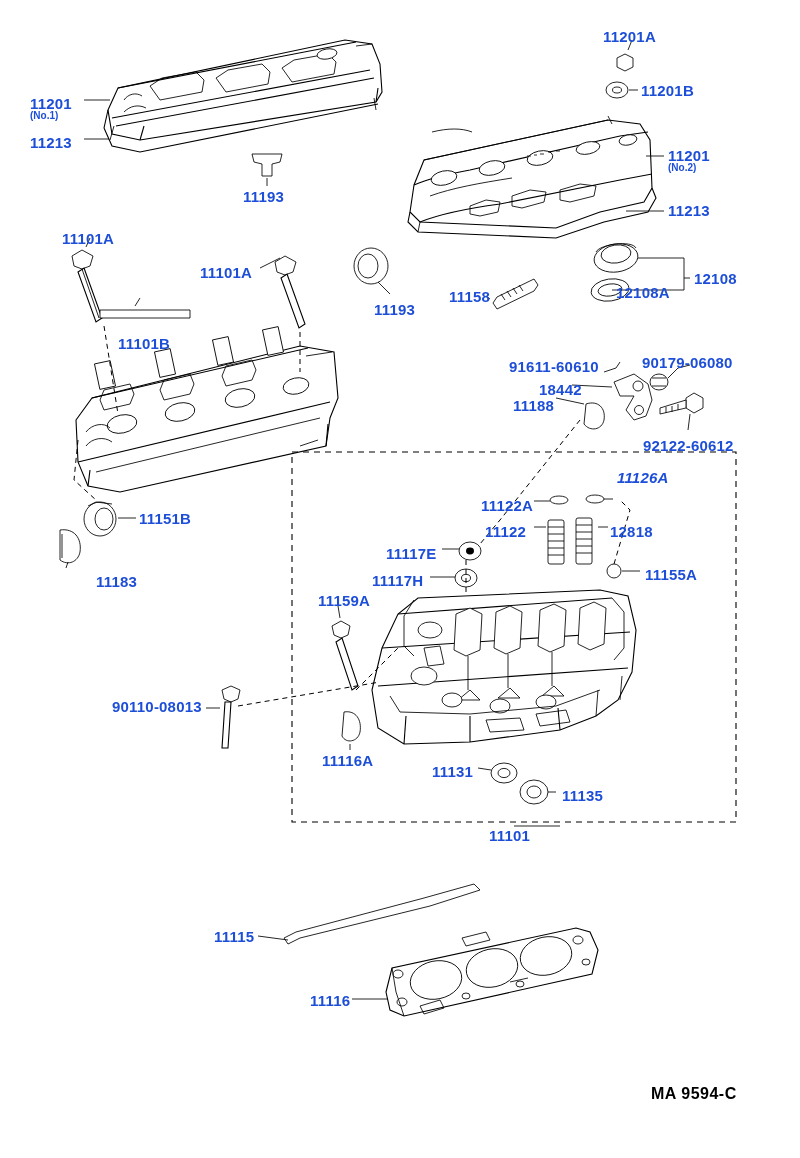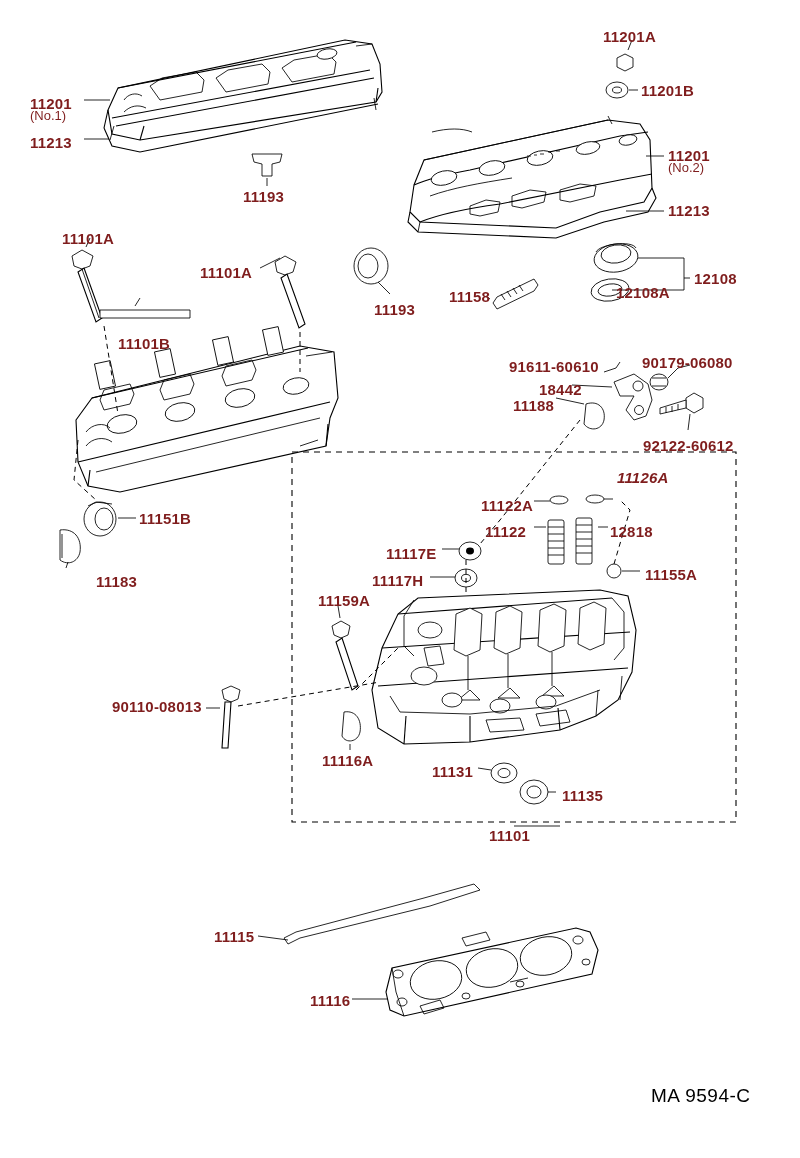--- a/index.html
+++ b/index.html
@@ -15,37 +15,37 @@
     width: 800px;
     height: 1158px;
     background: #ffffff;
     overflow: hidden;
   }
   .lbl {
     position: absolute;
     font-family: "Liberation Sans", sans-serif;
     font-size: 15px;
     font-weight: bold;
-    color: #7f1d1d;
+    color: #1d4ed8;
     white-space: nowrap;
     letter-spacing: 0.2px;
   }
   .lbl .sub {
     display: block;
-    font-size: 13px;
-    font-weight: normal;
+    font-size: 10px;
+    font-weight: bold;
     letter-spacing: 0;
     line-height: 9px;
     margin-top: -1px;
   }
   .code {
     position: absolute;
     font-family: "Liberation Sans", sans-serif;
-    font-size: 19px;
-    font-weight: normal;
+    font-size: 16px;
+    font-weight: bold;
     color: #000;
     letter-spacing: 0.5px;
   }
   svg.art {
     position: absolute;
     left: 0;
     top: 0;
     width: 800px;
     height: 1158px;
   }

